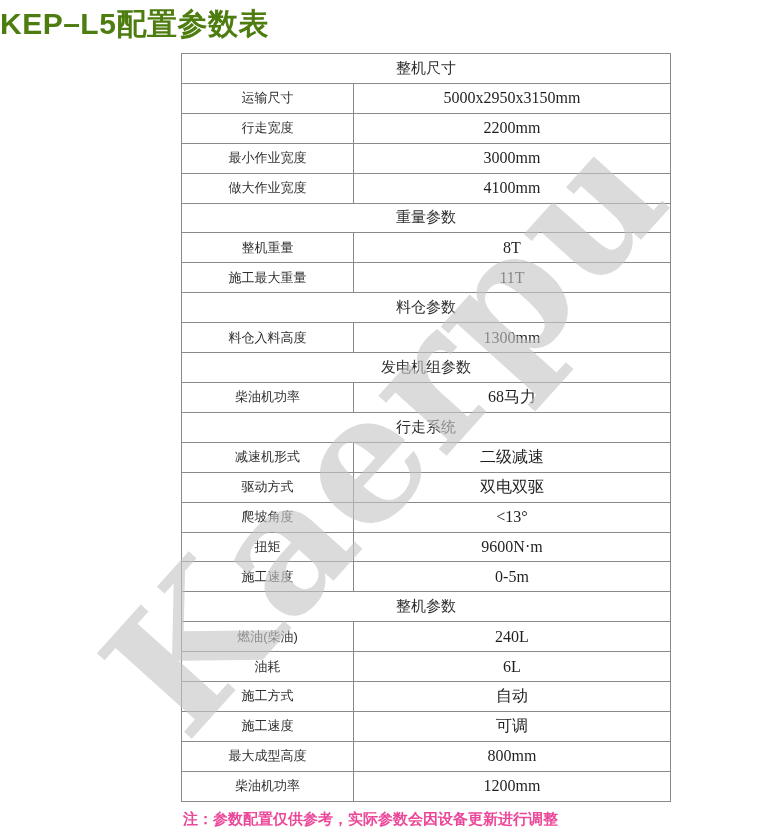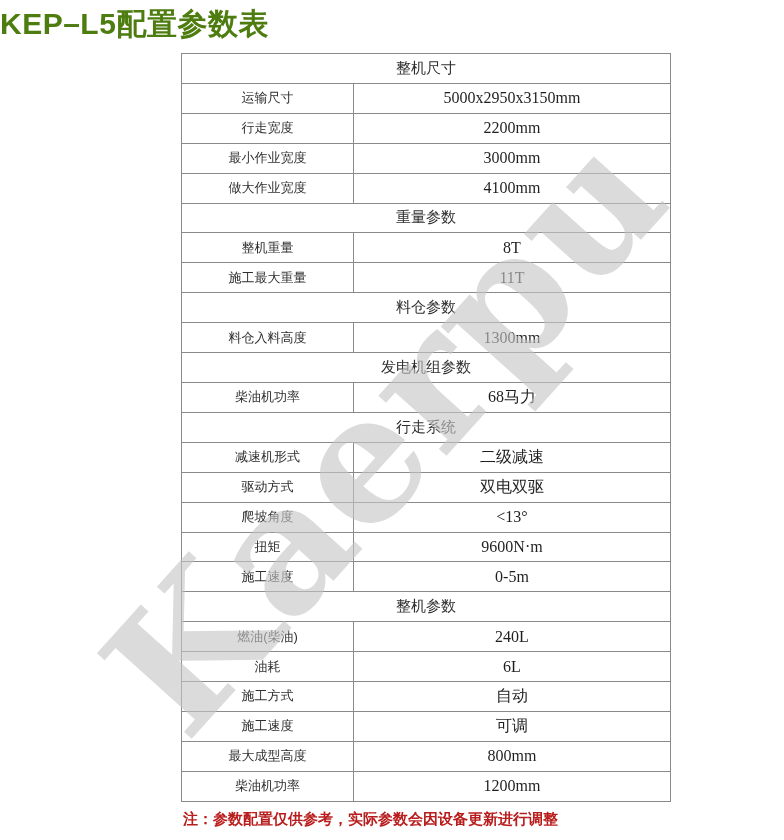--- a/index.html
+++ b/index.html
@@ -56,21 +56,21 @@
     font-family: Liberation Serif, serif;
     font-size: 16px;
     color: #1f1f1f;
   }
   .note {
     position: absolute;
     left: 183px;
     top: 810px;
     font-size: 15px;
     font-weight: bold;
-    color: #b91c1c;
+    color: #ec4899;
   }
   .watermark {
     position: absolute;
     left: 385px;
     top: 432px;
     transform: translate(-50%, -50%) rotate(-48deg);
     font-family: "DejaVu Serif", serif;
     font-size: 175px;
     font-weight: bold;
     letter-spacing: 2px;

